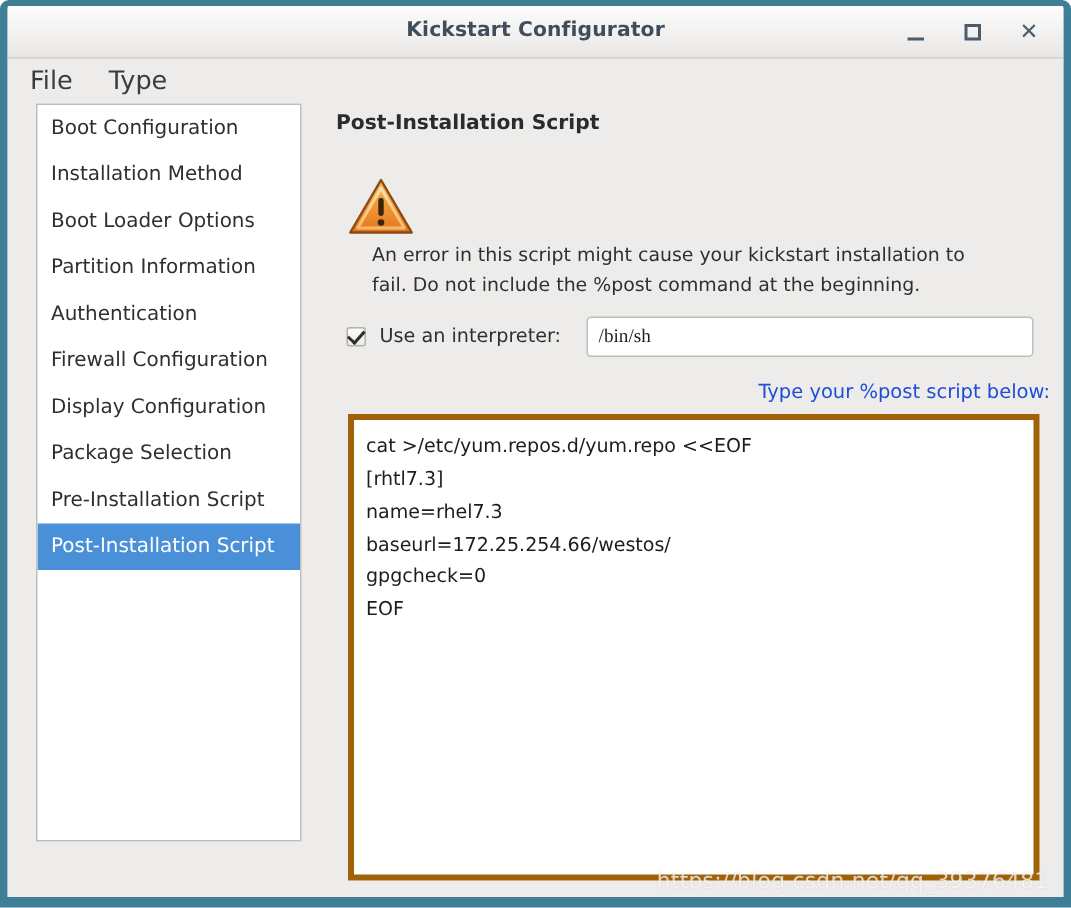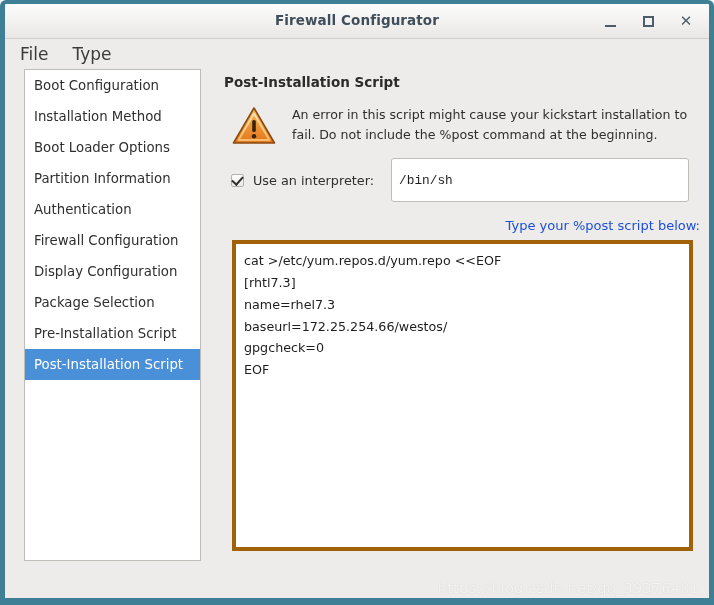--- a/index.html
+++ b/index.html
@@ -137,22 +137,23 @@
   #panel-title {
     font-size: 13.5px;
     font-weight: bold;
     color: #2b2b2b;
     margin: 5px 0 0 6px;
   }
 
   
   #warning-row {
     display: flex;
-    align-items: center;
-    margin: 14px 0 0 14px;
+    align-items: flex-start;
+    margin: 24px 0 0 14px;
+    flex-direction: column;
   }
   #warn-icon {
     width: 44px;
     height: 40px;
     flex: 0 0 44px;
     margin-top: 2px;
   }
   #warn-text {
     margin-left: 16px;
     font-size: 12.6px;
@@ -193,26 +194,26 @@
   }
   .check-label {
     margin-left: 9px;
     font-size: 12.8px;
     color: #2f2f2f;
     white-space: nowrap;
   }
   #interp-input {
     margin-left: 17px;
     width: 298px;
-    height: 44px;
+    height: 27px;
     box-sizing: border-box;
     border: 1px solid #bfbdb8;
     border-radius: 3px;
     background: #ffffff;
-    font-family: Liberation Mono, monospace;
+    font-family: Liberation Serif, serif;
     font-size: 12.8px;
     color: #1f1f1f;
     padding: 0 7px;
     outline: none;
   }
 
   
   #script-label {
     font-size: 13px;
     color: #1d4ed8;
@@ -246,21 +247,21 @@
     pointer-events: none;
     text-shadow: 0 0 1px rgba(140,140,140,0.35);
   }
 </style>
 </head>
 <body>
 
 <div id="window">
 
   <div id="titlebar">
-    <div id="title-text">Firewall Configurator</div>
+    <div id="title-text">Kickstart Configurator</div>
 
     <div class="wbtn" id="btn-min">
       <span class="glyph"></span>
     </div>
     <div class="wbtn" id="btn-max">
       <span class="glyph"></span>
     </div>
     <div class="wbtn" id="btn-close">
       <span class="glyph">✕</span>
     </div>

